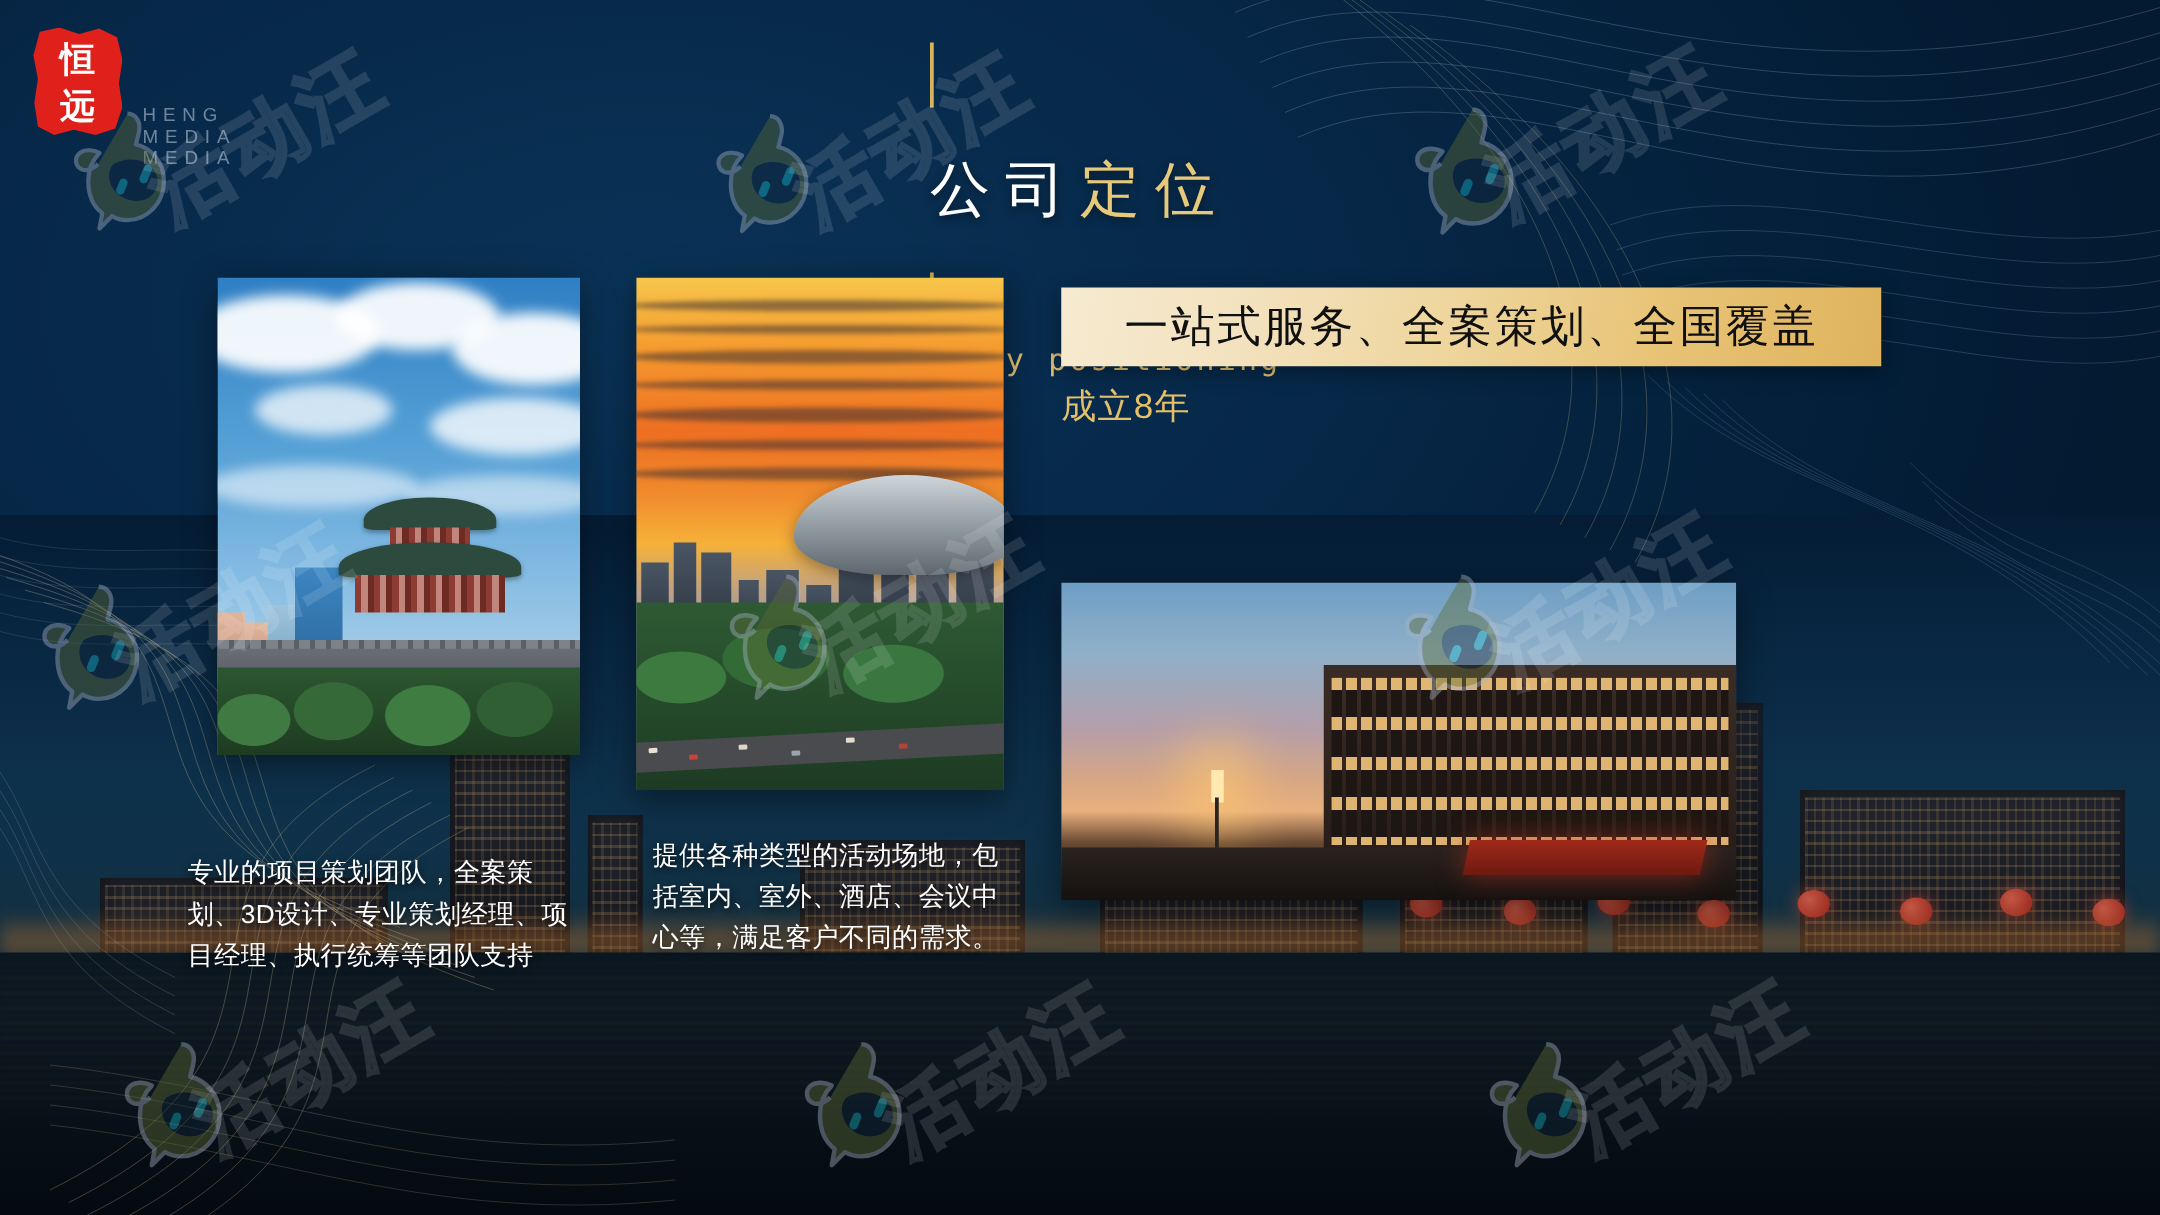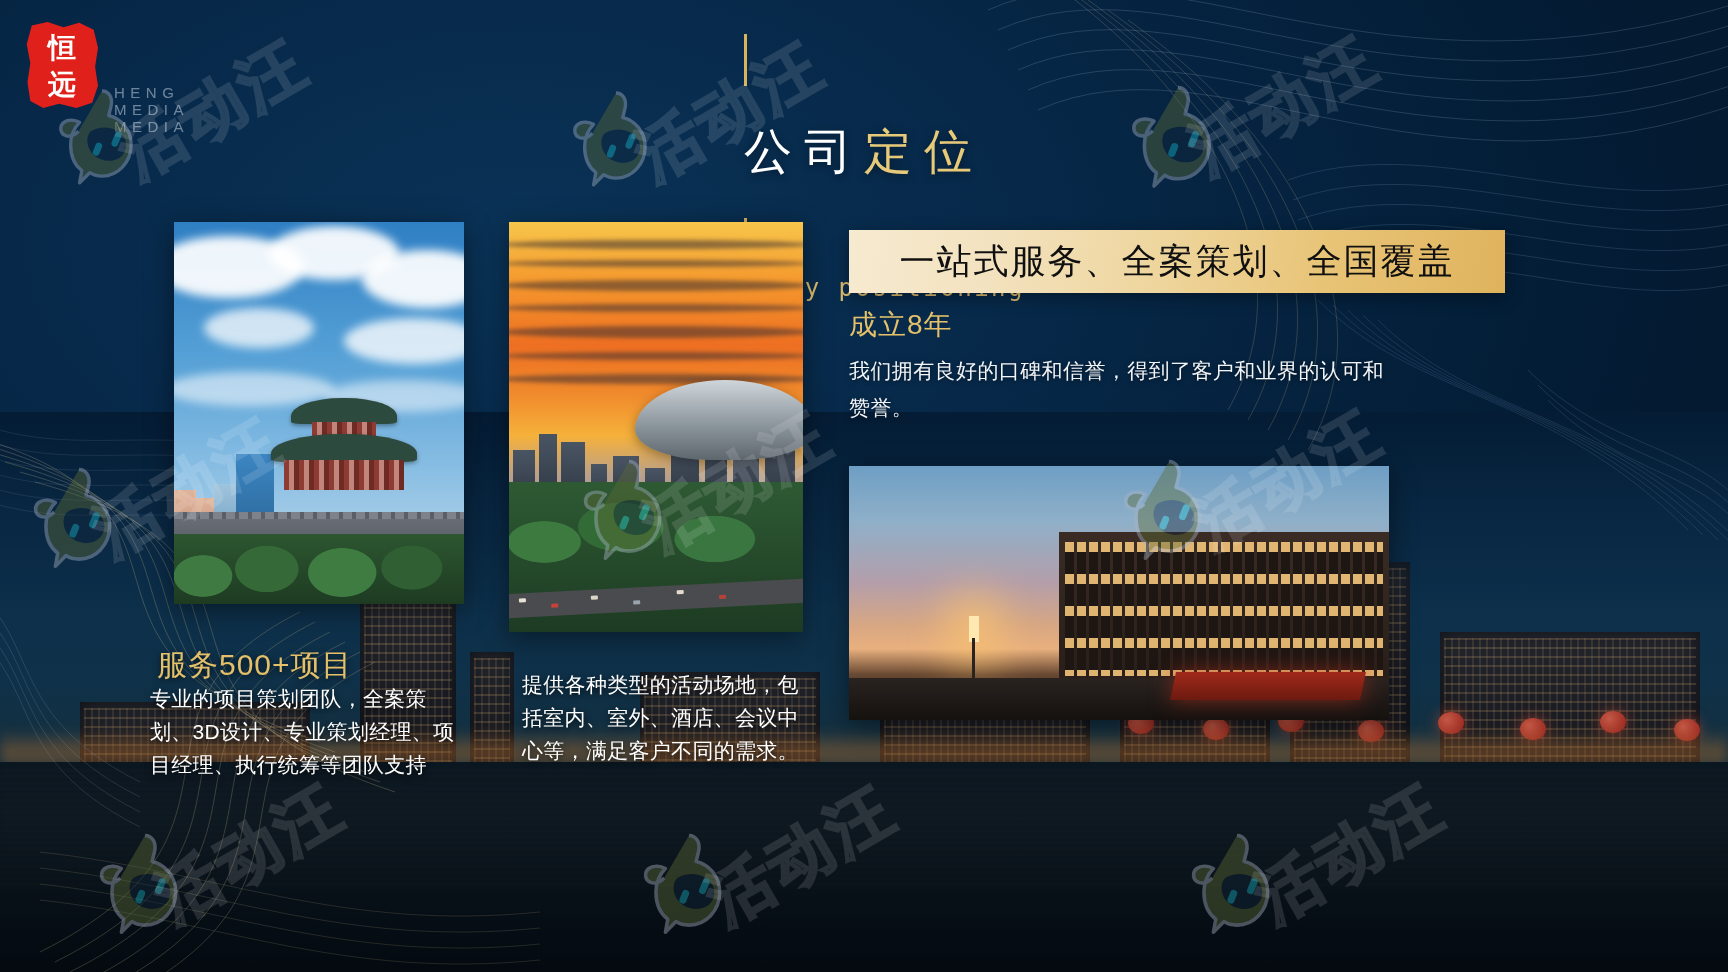--- a/index.html
+++ b/index.html
@@ -468,34 +468,32 @@
       <div class="car" style="left:178px;top:5px;  background:#e2dccc;"></div>
       <div class="car" style="left:220px;top:12px; background:#b4423a;"></div>
     </div>
   </div>
 
   <div class="banner">
     <span class="banner-text">一站式服务、全案策划、全国覆盖</span>
   </div>
 
   <div class="r-head">成立8年</div>
-  <div class="r-body">我们拥有良好的口碑和信誉，得到了客户和业界的认可和赞誉。</div>
 
   <div class="photo ph3">
     <div class="sky3"></div>
     <div class="lamp"></div>
     <div class="lamppost"></div>
     <div class="bldg3">
       <div class="rows"></div>
     </div>
     <div class="plaza3"></div>
     <div class="redcarpet"></div>
   </div>
 
-  <div class="cap-head cap1-head">服务500+项目</div>
   <div class="cap-body cap1-body">专业的项目策划团队，全案策划、3D设计、专业策划经理、项目经理、执行统筹等团队支持</div>
 
   <div class="cap-body cap2-body">提供各种类型的活动场地，包括室内、室外、酒店、会议中心等，满足客户不同的需求。</div>
 
   <div class="wm wm-mascot" style="left:46px;  top:82px;  width:112px;height:112px;">
       <svg style="display: block;" viewBox="0 0 100 100" width="100%" height="100%">
     <g>
       <path d="M50,8 C56,8 60,14 58,22 L56,30 C66,32 76,42 76,56 C76,72 64,84 50,84 C46,84 42,83 39,81 L30,90 L32,79 C24,73 22,64 22,56 C22,48 25,41 30,36 C26,34 20,33 16,36 C12,39 12,46 18,48 C22,49 26,47 29,44" fill="#5d6b35" stroke="#aab4c4" stroke-width="3" stroke-linejoin="round"></path>
       <path d="M40,44 C50,38 64,40 70,50 C74,58 70,68 60,70 C48,72 38,64 37,54 C36.6,50 37.5,46.5 40,44 Z" fill="#12263a"></path>
       <rect x="60" y="44" width="6" height="14" rx="3" fill="#18b6c8" transform="rotate(22 63 51)"></rect>

